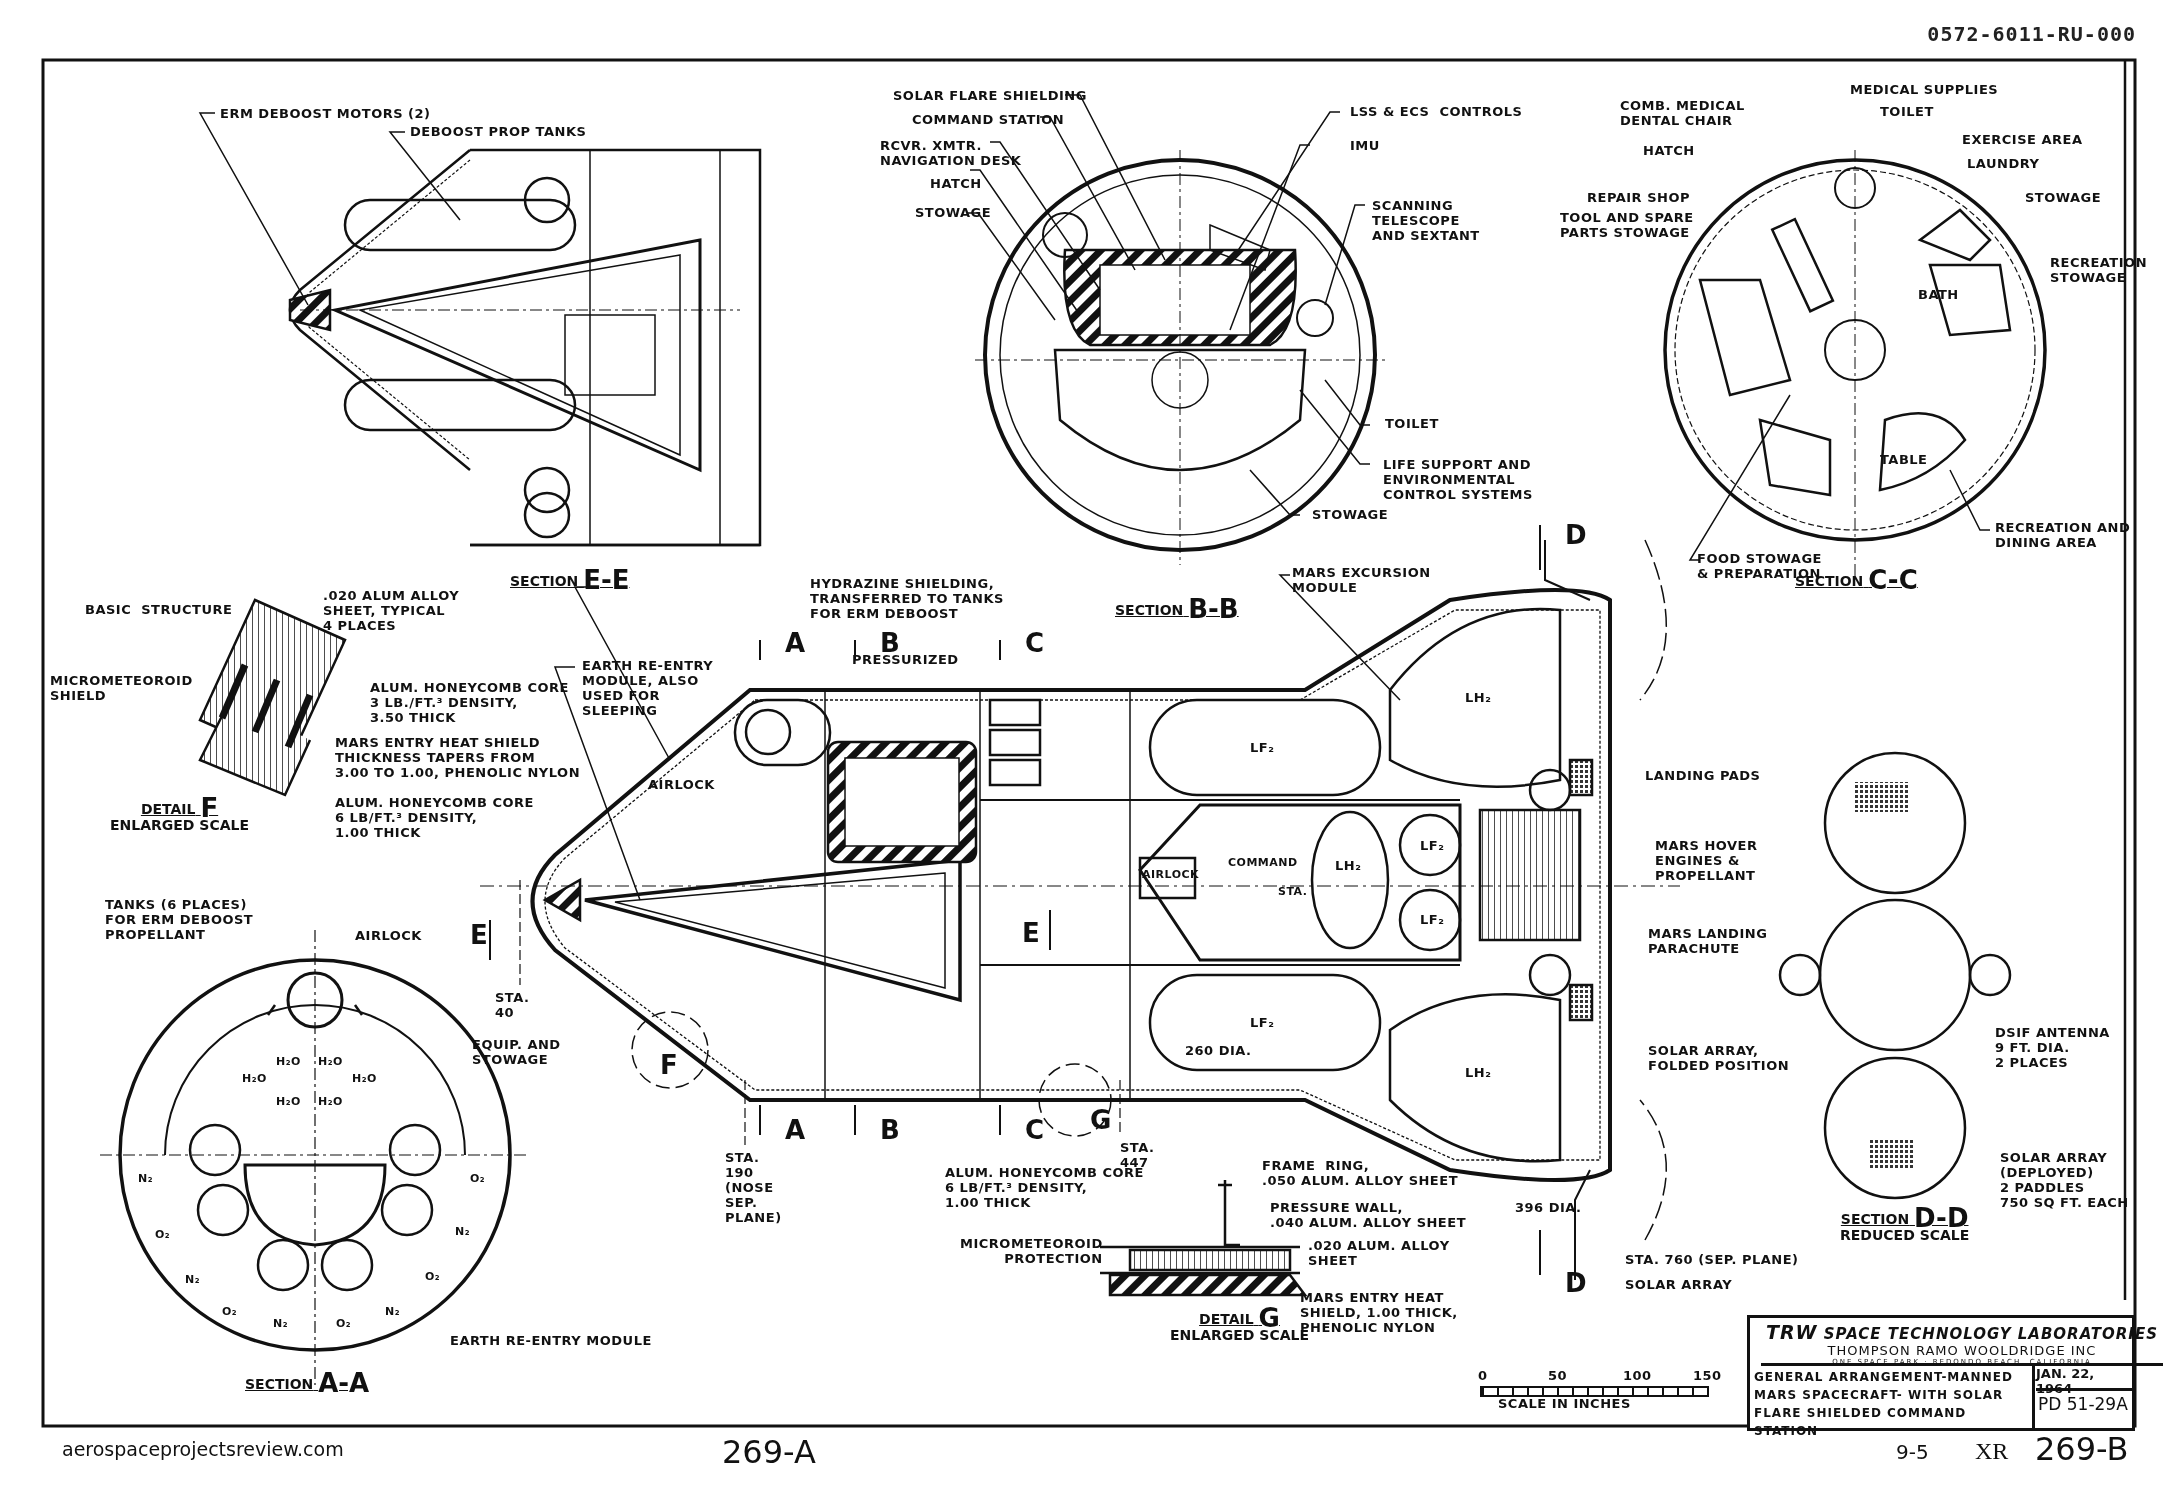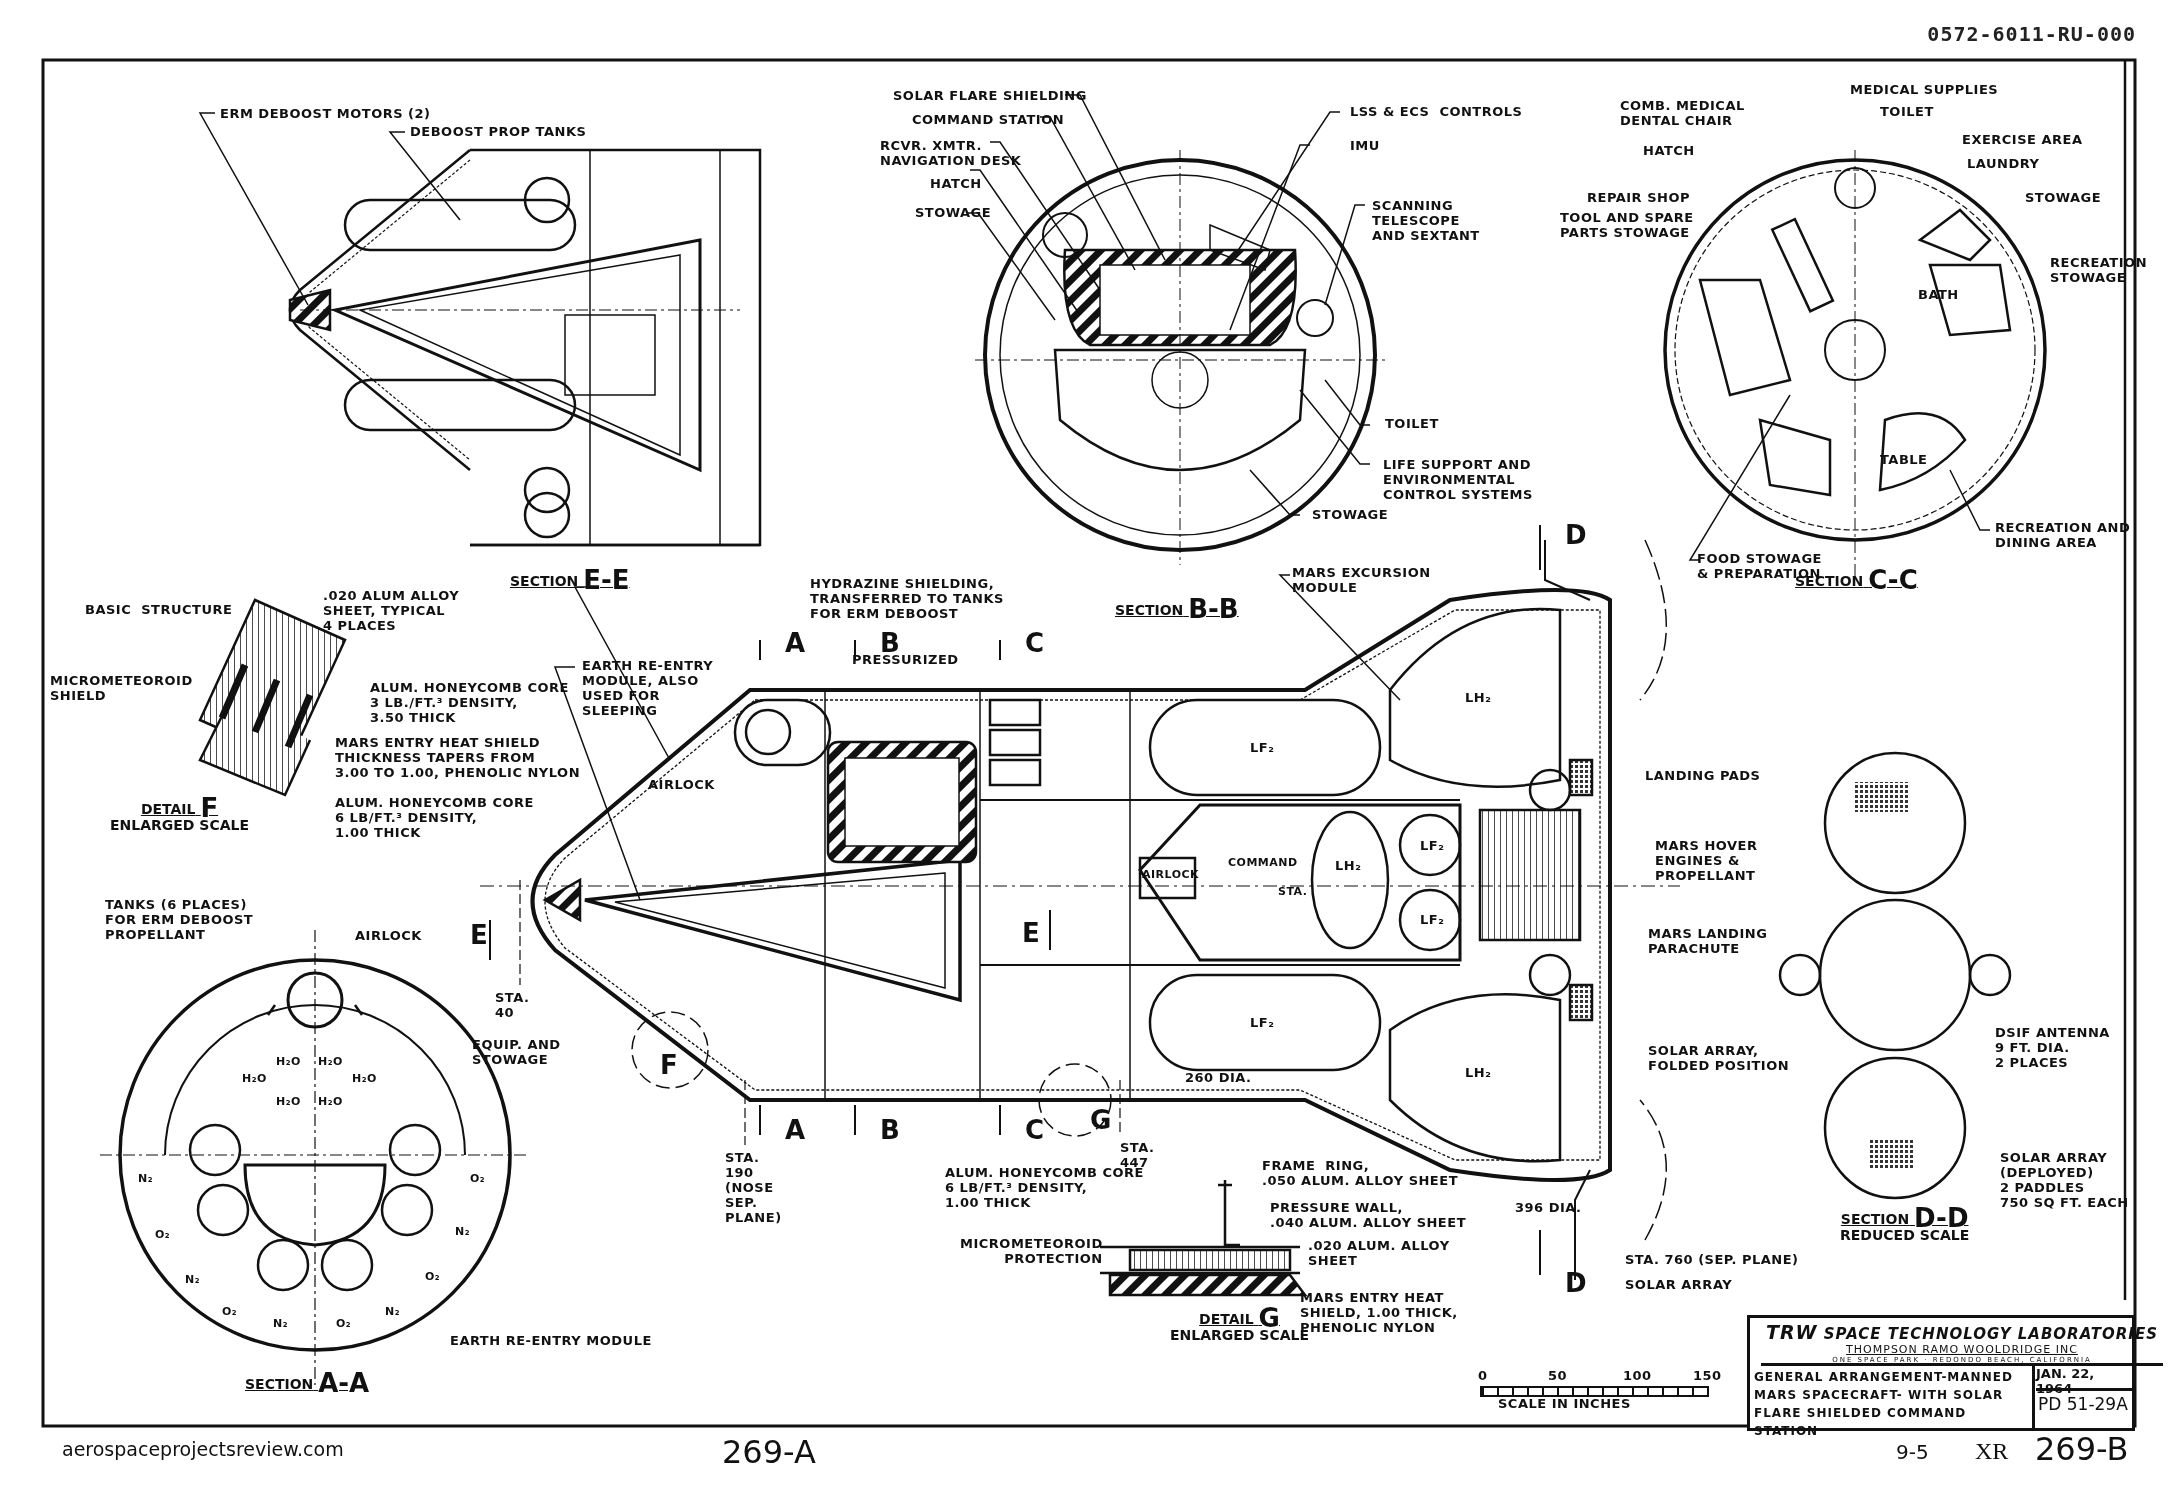--- a/index.html
+++ b/index.html
@@ -301,21 +301,21 @@
 FOLDED POSITION</div>
 <div class="lbl" style="left:495px;top:990px">STA.
 40</div>
 <div class="lbl" style="left:725px;top:1150px">STA.
 190
 (NOSE
 SEP.
 PLANE)</div>
 <div class="lbl" style="left:1120px;top:1140px">STA.
 447</div>
-<div class="lbl" style="left:1185px;top:1070px">260 DIA.</div>
+<div class="lbl" style="left:1185px;top:1043px">260 DIA.</div>
 <div class="lbl" style="left:1515px;top:1200px">396 DIA.</div>
 <div class="lbl" style="left:1625px;top:1252px">STA. 760 (SEP. PLANE)</div>
 <div class="lbl" style="left:1625px;top:1277px">SOLAR ARRAY</div>
 <div class="lbl sm" style="left:1142px;top:868px">AIRLOCK</div>
 <div class="lbl sm" style="left:1228px;top:856px">COMMAND</div>
 <div class="lbl sm" style="left:1278px;top:885px">STA.</div>
 <div class="lbl" style="left:1335px;top:858px">LH₂</div>
 <div class="lbl" style="left:1420px;top:838px">LF₂</div>
 <div class="lbl" style="left:1420px;top:912px">LF₂</div>
 <div class="lbl" style="left:1250px;top:740px">LF₂</div>
@@ -391,21 +391,21 @@
   <span class="lbl" style="left:70px;top:0">50</span>
   <span class="lbl" style="left:145px;top:0">100</span>
   <span class="lbl" style="left:215px;top:0">150</span>
   <div style="position:absolute;left:2px;top:18px;width:225px;height:7px;border:2px solid #111;background:repeating-linear-gradient(90deg,#111 0 2px,#fff 2px 15px);"></div>
   <span class="lbl" style="left:20px;top:28px">SCALE IN INCHES</span>
 </div>
 
 <div class="tb" style="left:1747px;top:1315px;width:382px;height:110px;">
   <div style="position:absolute;left:11px;top:0;width:402px;height:45px;border-bottom:3px solid #111;text-align:center;">
     <div style="font-size:15px;font-weight:bold;font-style:italic;margin-top:3px;letter-spacing:1px;"><span style="font-size:19px">TRW</span> <span>SPACE TECHNOLOGY LABORATORIES</span></div>
-    <div style="font-size:11px;letter-spacing:1px;text-decoration:underline;">THOMPSON RAMO WOOLDRIDGE INC</div>
+    <div style="font-size:13px;letter-spacing:1px;">THOMPSON RAMO WOOLDRIDGE INC</div>
     <div style="font-size:7px;letter-spacing:2px;">ONE SPACE PARK · REDONDO BEACH, CALIFORNIA</div>
   </div>
   <div style="position:absolute;left:4px;top:50px;width:275px;font-size:12px;line-height:18px;font-weight:bold;letter-spacing:1px;">
     <div>GENERAL ARRANGEMENT-MANNED</div>
     <div>MARS SPACECRAFT- WITH SOLAR</div>
     <div>FLARE SHIELDED COMMAND STATION</div>
   </div>
   <div style="position:absolute;left:282px;top:45px;width:0;height:65px;border-left:3px solid #111;"></div>
   <div style="position:absolute;left:286px;top:48px;width:96px;height:22px;font-size:13px;font-weight:bold;border-bottom:3px solid #111;">JAN. 22, 1964</div>
   <div style="position:absolute;left:288px;top:76px;font-size:17px;font-weight:normal;">PD 51-29A</div>

